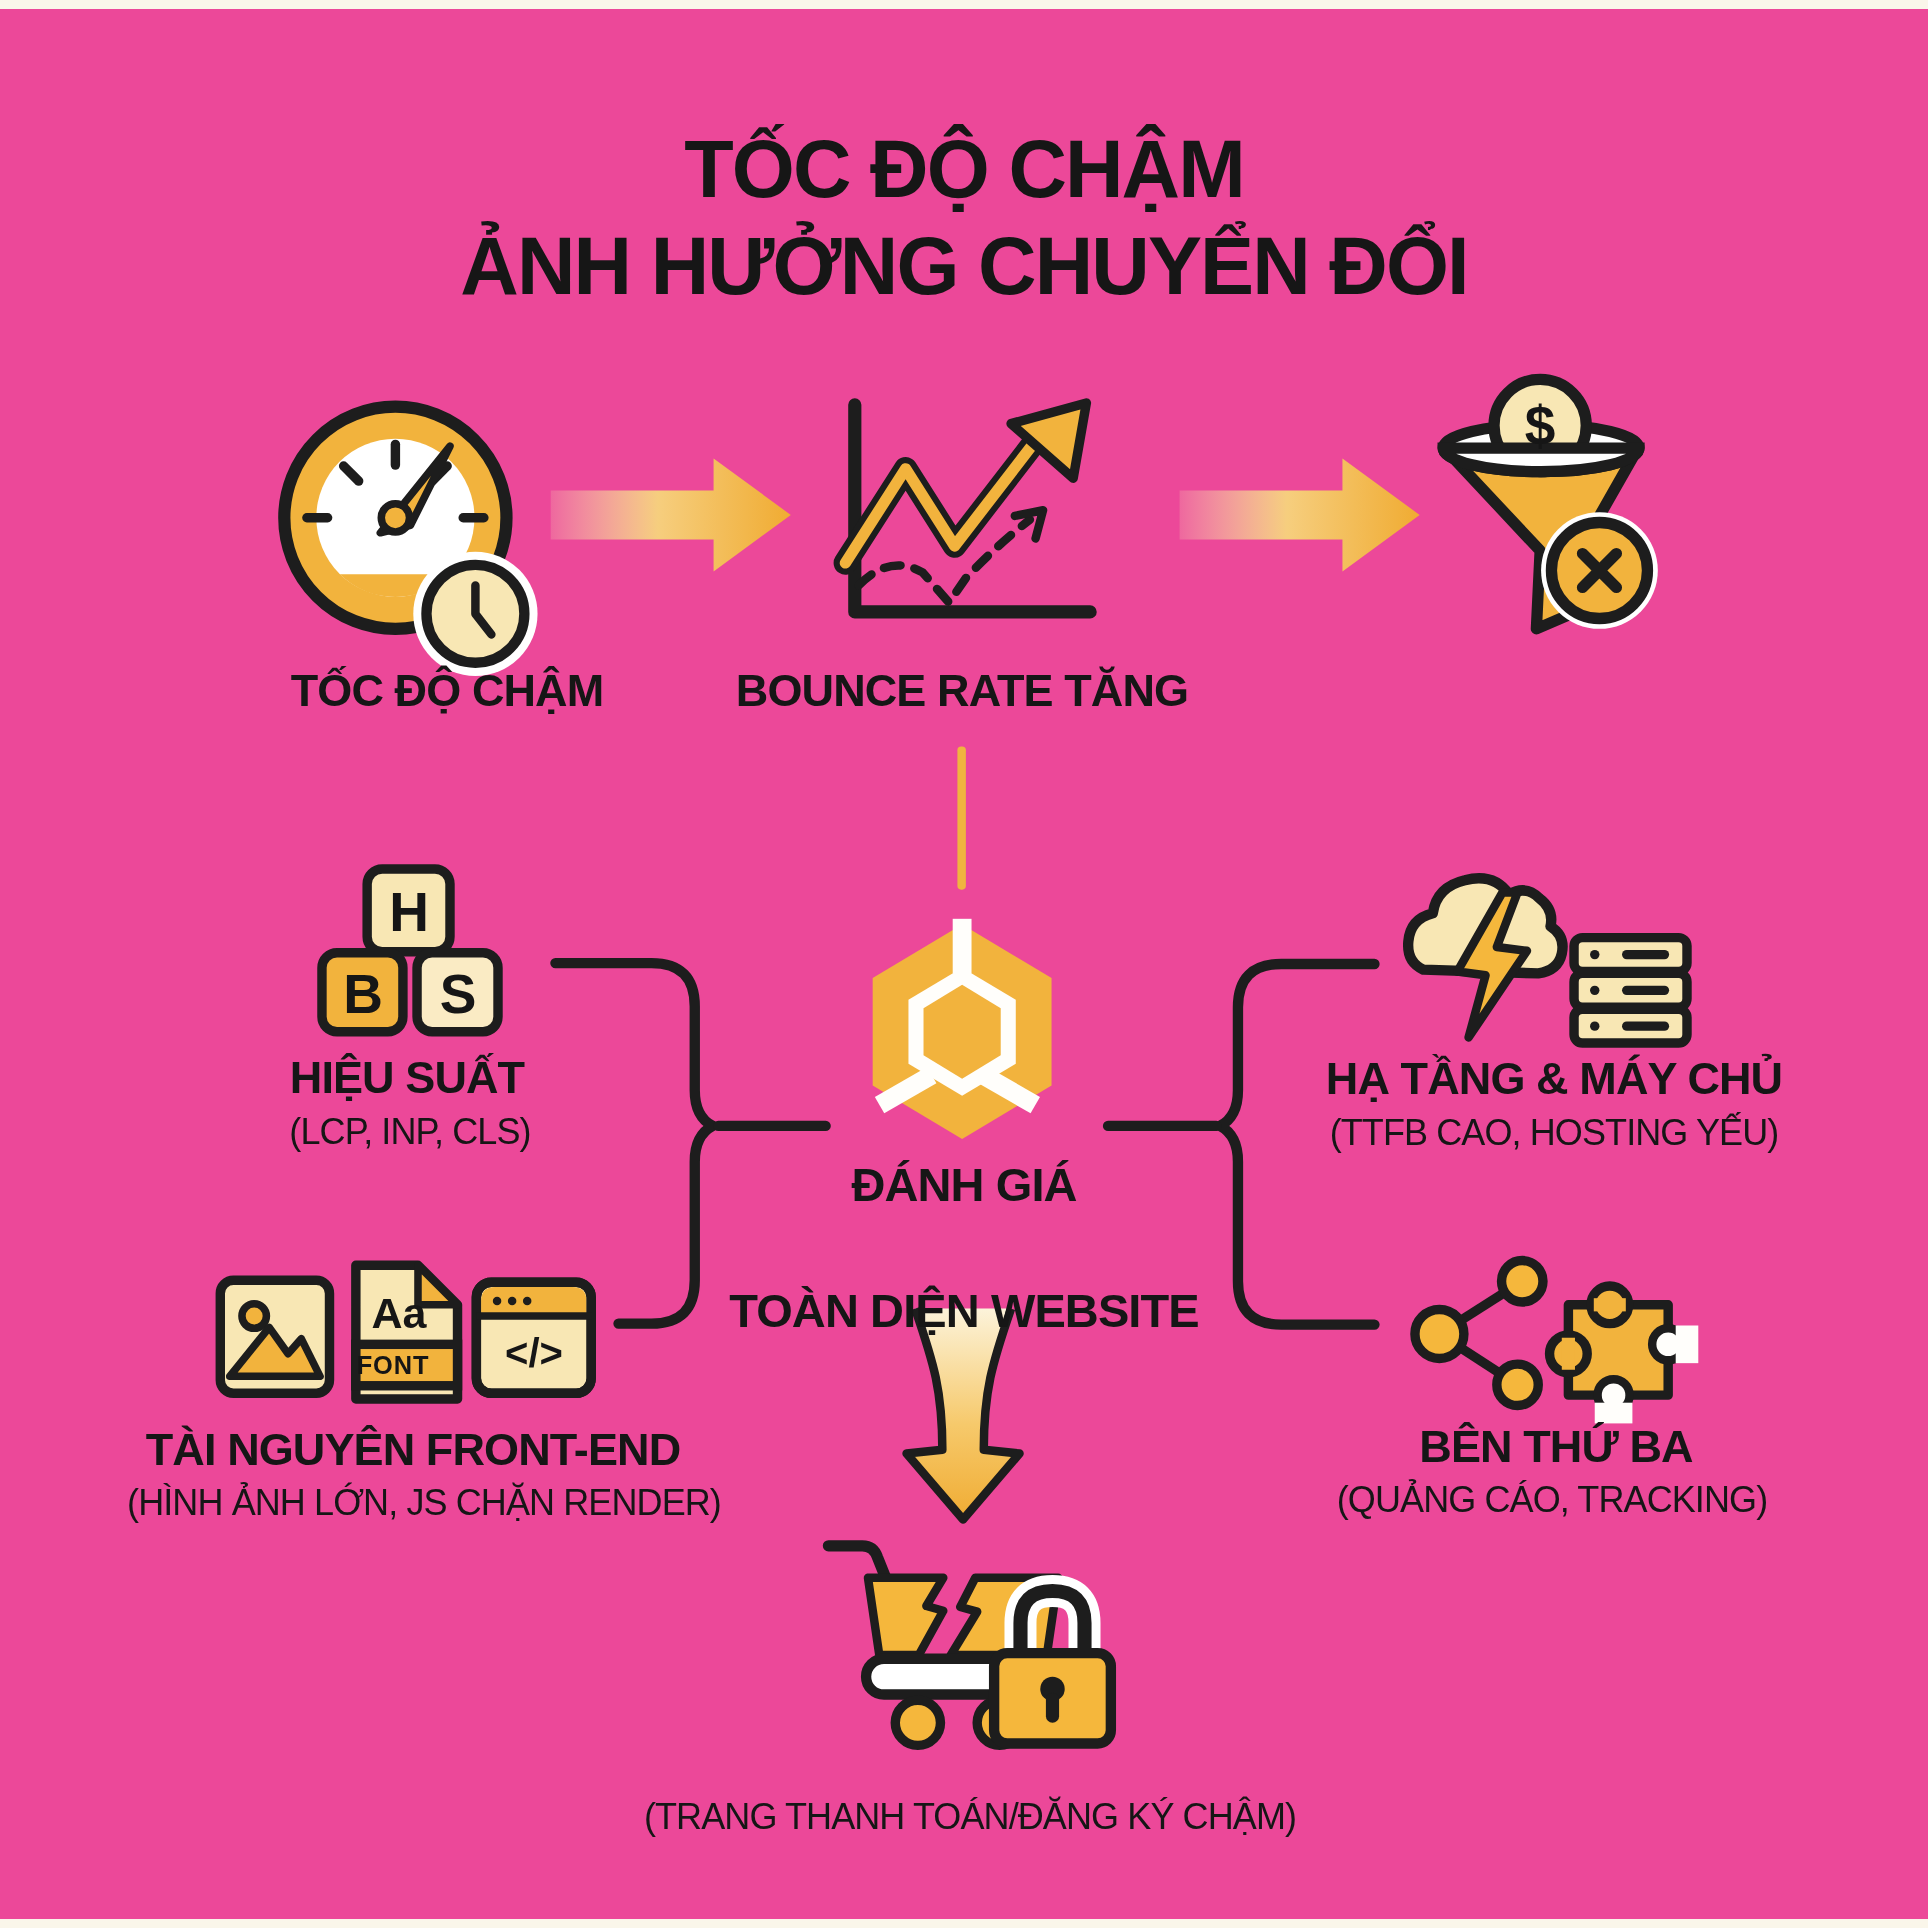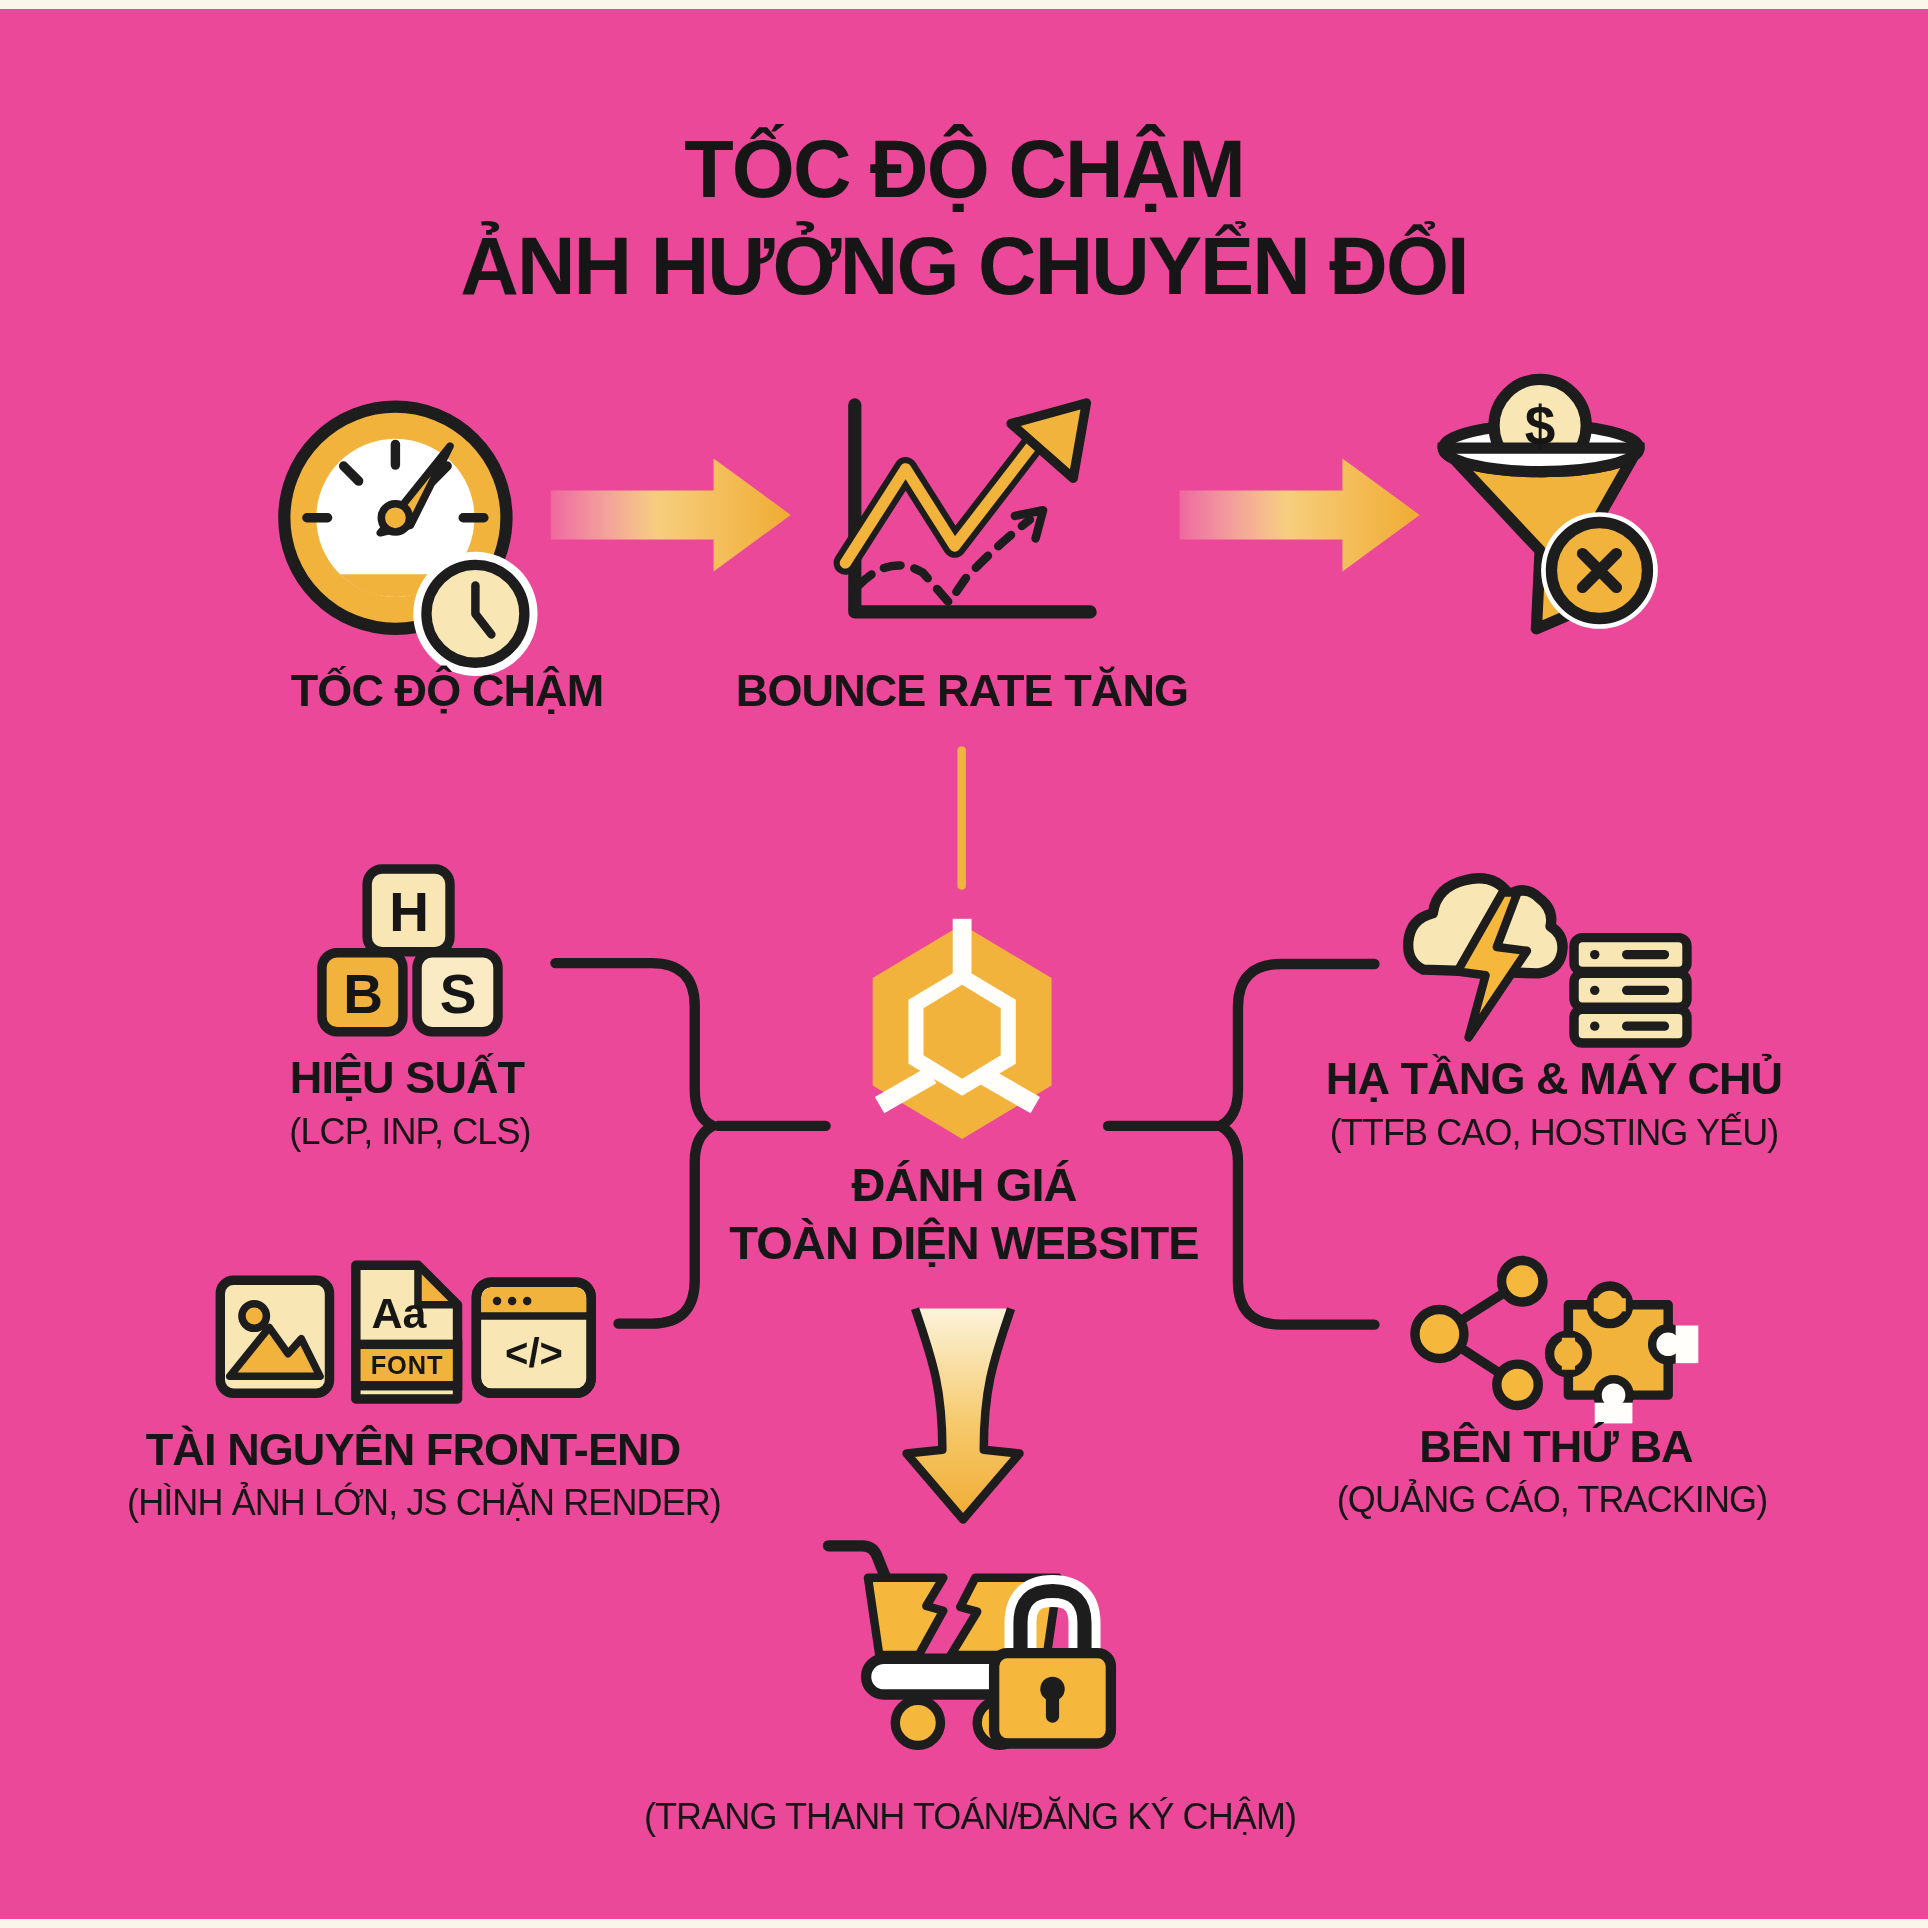--- a/index.html
+++ b/index.html
@@ -200,27 +200,27 @@
   <div class="txt" style="left:1540px;top:426px;font-size:55px;font-weight:bold">$</div>
 
   <div class="txt blkletter" style="left:409px;top:912px;font-size:55px">H</div>
   <div class="txt blkletter" style="left:363px;top:994px;font-size:55px">B</div>
   <div class="txt blkletter" style="left:458px;top:994px;font-size:55px">S</div>
 
   <div class="txt lab" style="left:407px;top:1078px">HIỆU SUẤT</div>
   <div class="txt sub" style="left:410px;top:1132px">(LCP, INP, CLS)</div>
 
   <div class="txt hub" style="left:964px;top:1184px">ĐÁNH GIÁ</div>
-  <div class="txt hub" style="left:964px;top:1242px">TOÀN DIỆN WEBSITE</div>
+  <div class="txt hub" style="left:964px;top:1310px">TOÀN DIỆN WEBSITE</div>
 
   <div class="txt lab" style="left:1554px;top:1079px">HẠ TẦNG &amp; MÁY CHỦ</div>
   <div class="txt sub" style="left:1554px;top:1133px">(TTFB CAO, HOSTING YẾU)</div>
 
   <div class="txt blkletter" style="left:399px;top:1313px;font-size:43px">Aa</div>
-  <div class="txt blkletter" style="left:407px;top:1365px;font-size:25.4px;letter-spacing:0.9px">FONT</div>
+  <div class="txt blkletter" style="left:393px;top:1365px;font-size:25.4px;letter-spacing:0.9px">FONT</div>
   <div class="txt blkletter" style="left:534px;top:1353px;font-size:40px">&lt;/&gt;</div>
 
   <div class="txt lab" style="left:413px;top:1450px">TÀI NGUYÊN FRONT-END</div>
   <div class="txt sub" style="left:424px;top:1503px">(HÌNH ẢNH LỚN, JS CHẶN RENDER)</div>
 
   <div class="txt lab" style="left:1556px;top:1447px">BÊN THỨ BA</div>
   <div class="txt sub" style="left:1552px;top:1500px">(QUẢNG CÁO, TRACKING)</div>
 
   <div class="txt sub" style="left:970px;top:1817px">(TRANG THANH TOÁN/ĐĂNG KÝ CHẬM)</div>
 

